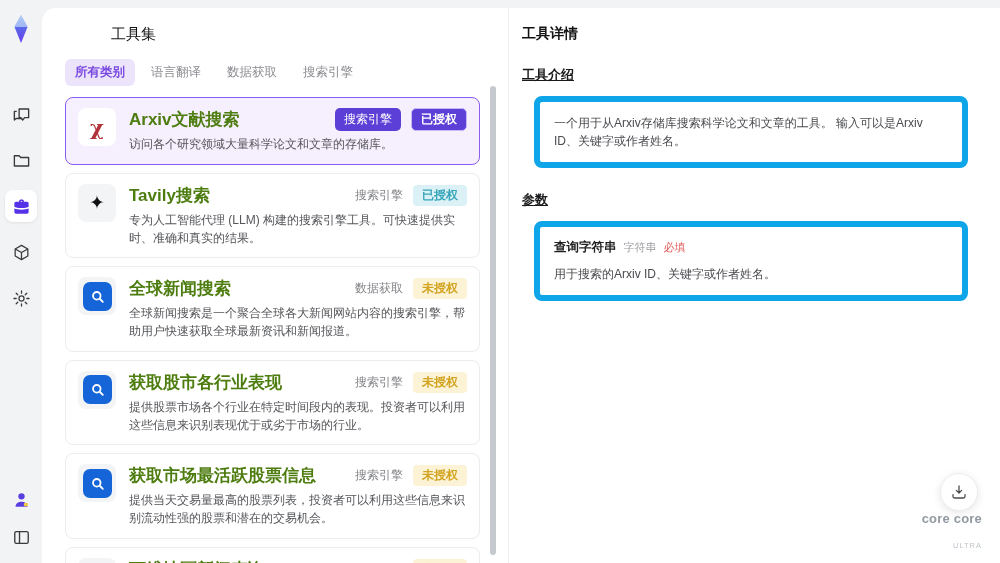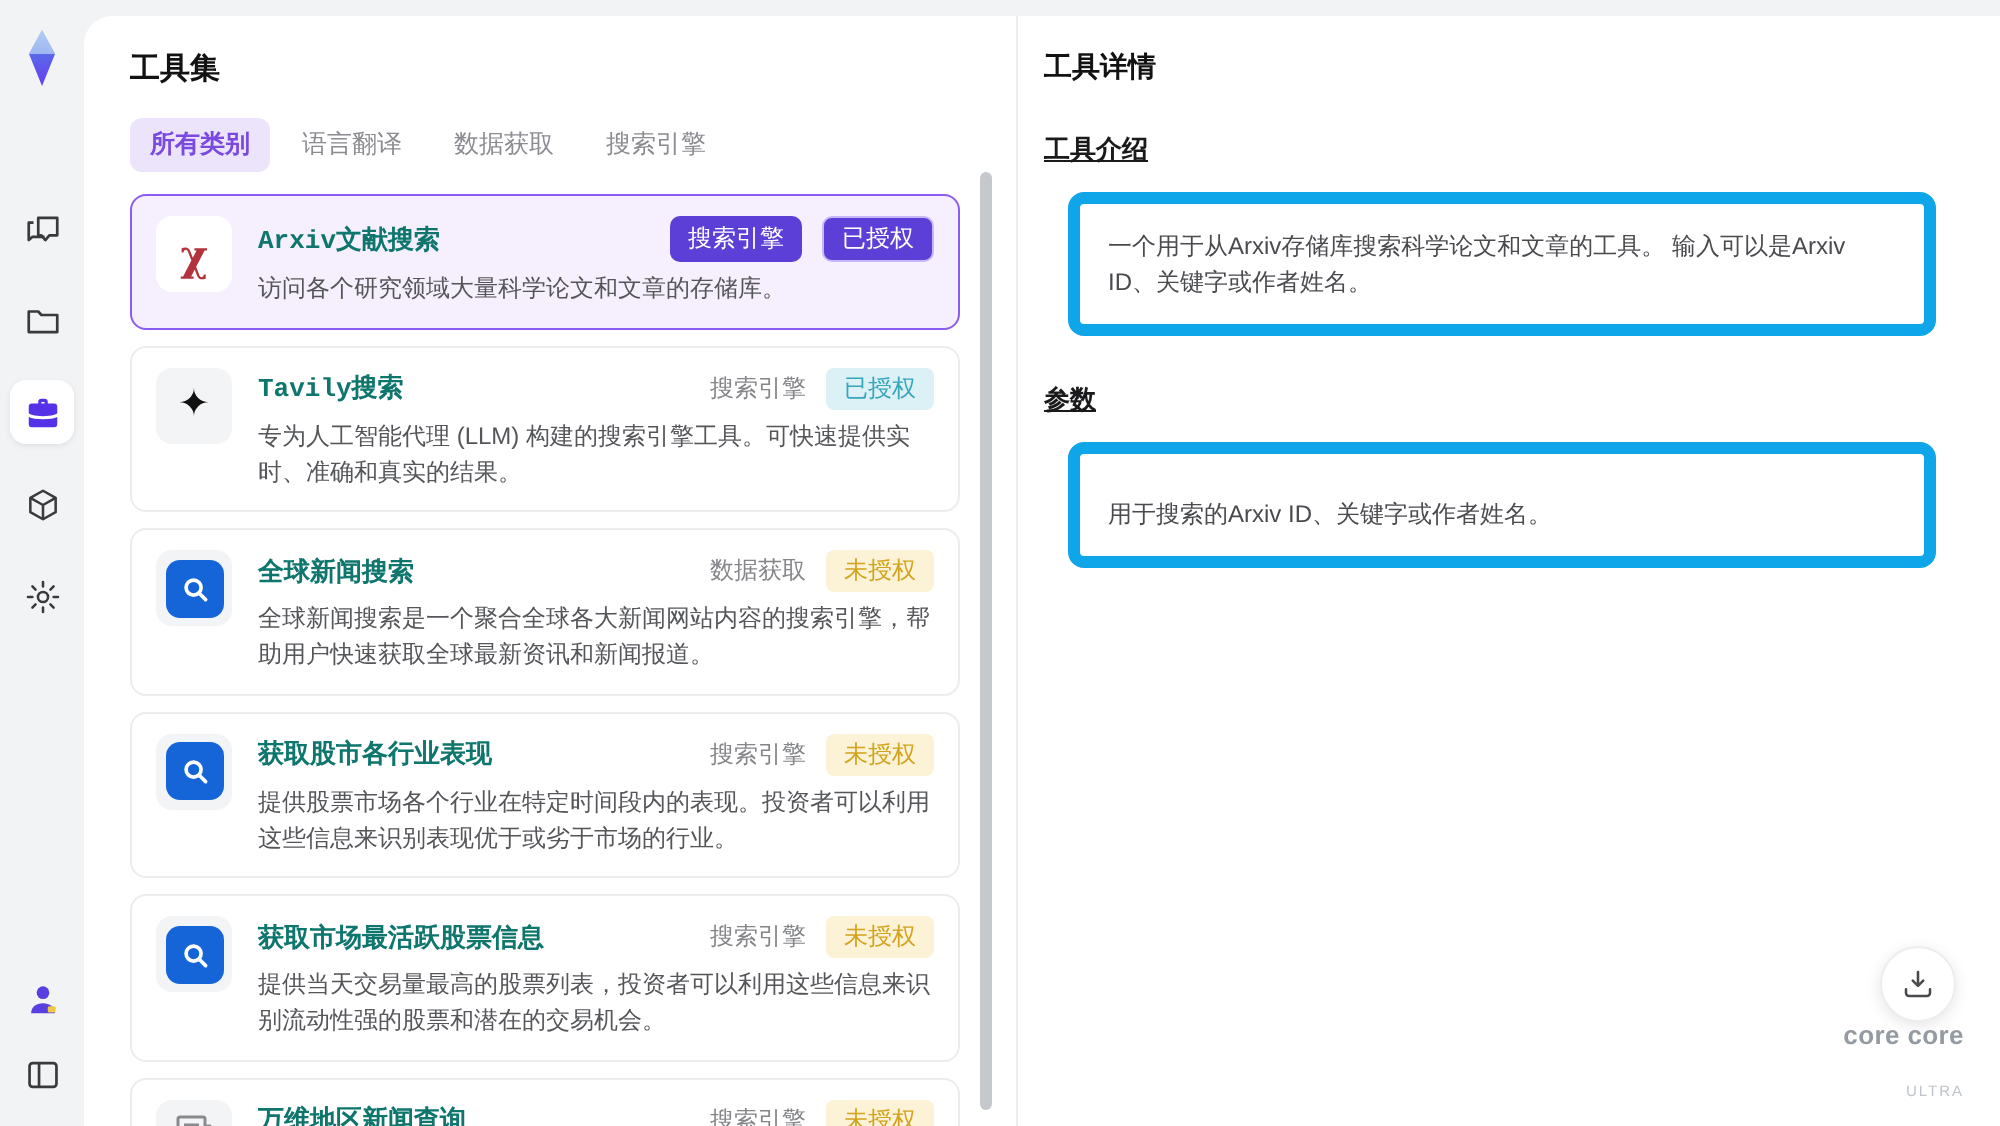--- a/index.html
+++ b/index.html
@@ -16,43 +16,43 @@
   .side-item svg { width:19px; height:19px; }
   .side-item.active { background:#ffffff; box-shadow:0 1px 3px rgba(0,0,0,.08); }
   .side-bottom { position:absolute; bottom:10px; left:0; width:42px; display:flex; flex-direction:column; gap:6px; align-items:center; }
 
   
   .content { position:absolute; left:42px; top:8px; width:958px; height:555px; background:#fff;
              border-top-left-radius:14px; }
 
   
   .list-panel { position:absolute; left:0; top:0; width:466px; height:555px; padding:17px 0 0 23px; overflow:hidden; }
-  .list-title { font-size:15px; font-weight:bold; color:#121212; }
+  .list-title { font-size:15px; font-weight:normal; color:#121212;margin-left:46px; }
   .tabs { margin-top:15px; display:flex; align-items:center; gap:6px; }
   .tab { font-size:12.5px; color:#8b8b91; padding:5px 10px; border-radius:6px; cursor:pointer; white-space:nowrap; }
   .tab.active { background:#ece4fb; color:#7a4ae0; font-weight:bold; }
 
   .tool-list { margin-top:11px; width:415px; display:flex; flex-direction:column; gap:8px; }
   .card { background:#fff; border:1px solid #ececef; border-radius:8px; padding:10px 12px; display:flex; gap:13px; cursor:pointer; }
   .card.sel { background:#f6effe; border:1px solid #8a5cf0; }
   .card-icon { flex:0 0 38px; width:38px; height:38px; border-radius:8px; background:#f3f4f6;
                display:flex; align-items:center; justify-content:center; }
   .card.sel .card-icon { background:#fff; }
   .arxiv-x { font-family:"DejaVu Serif",serif; font-size:21px; color:#b3333c; font-weight:bold; }
   .tavily-star { font-size:19px; color:#111; }
   .blue-sq { width:29px; height:29px; border-radius:7px; background:#1565d8; display:flex; align-items:center; justify-content:center; }
   .blue-sq svg { width:17px; height:17px; }
   .news-ic svg { width:24px; height:24px; }
 
   .card-body { flex:1; min-width:0; }
   .card-top { display:flex; align-items:center; }
-  .card-name { font-size:13px; font-weight:bold; color:#0f766e; flex:1; white-space:nowrap;font-family:Liberation Mono, monospace; }
+  .card-name { font-size:17px; font-weight:bold; color:#4d7c0f; flex:1; white-space:nowrap; }
   .card-tags { display:flex; align-items:center; gap:10px; }
   .tag-cat { font-size:12px; color:#85868a; white-space:nowrap; }
-  .tag-status { font-size:12px; padding:2px 9px; border-radius:4px; white-space:nowrap; }
+  .tag-status { font-size:12px; padding:2px 9px; border-radius:4px; white-space:nowrap;font-weight:bold; }
   .tag-status.ok { background:#dbf1f5; color:#38a6ba; }
   .tag-status.no { background:#fcf3d7; color:#d2a31f; }
   .card.sel .tag-cat { background:#5b3fd6; color:#fff; padding:3px 9px; border-radius:5px; font-size:12px; }
   .card.sel .tag-status { background:#5b3fd6; color:#fff; border:1px solid #c8b7f7; padding:2px 9px; border-radius:5px; }
   .card-desc { margin-top:5px; font-size:12px; line-height:1.48; color:#55565a; }
 
   .scrollbar { position:absolute; left:448px; top:78px; width:6px; height:469px; background:#c5c8cd; border-radius:3px; }
 
   
   .detail-panel { position:absolute; left:466px; top:0; width:492px; height:555px; border-left:1px solid #ededf0; padding:17px 32px 0 13px; }
@@ -272,20 +272,25 @@
     <div class="scrollbar"></div>
 
     <section class="detail-panel">
       <h2 class="detail-title">工具详情</h2>
       <h3 class="section-h">工具介绍</h3>
       <div class="box">
         <p>一个用于从Arxiv存储库搜索科学论文和文章的工具。 输入可以是Arxiv ID、关键字或作者姓名。</p>
       </div>
       <h3 class="section-h">参数</h3>
       <div class="box">
+        <div class="param-head">
+          <span class="p-name">查询字符串</span>
+          <span class="p-type">字符串</span>
+          <span class="p-req">必填</span>
+        </div>
         <p class="p-desc">用于搜索的Arxiv ID、关键字或作者姓名。</p>
       </div>
     </section>
 
     <div class="fab">
       <svg viewBox="0 0 24 24" fill="none" stroke="#4a4a4e" stroke-width="1.7" stroke-linecap="round" stroke-linejoin="round">
         <path d="M12 4v9M8.5 9.8L12 13.3l3.5-3.5"></path>
           <path d="M4 15.5v2.5a2 2 0 0 0 2 2h12a2 2 0 0 0 2-2v-2.5"></path>
       </svg>
     </div>

